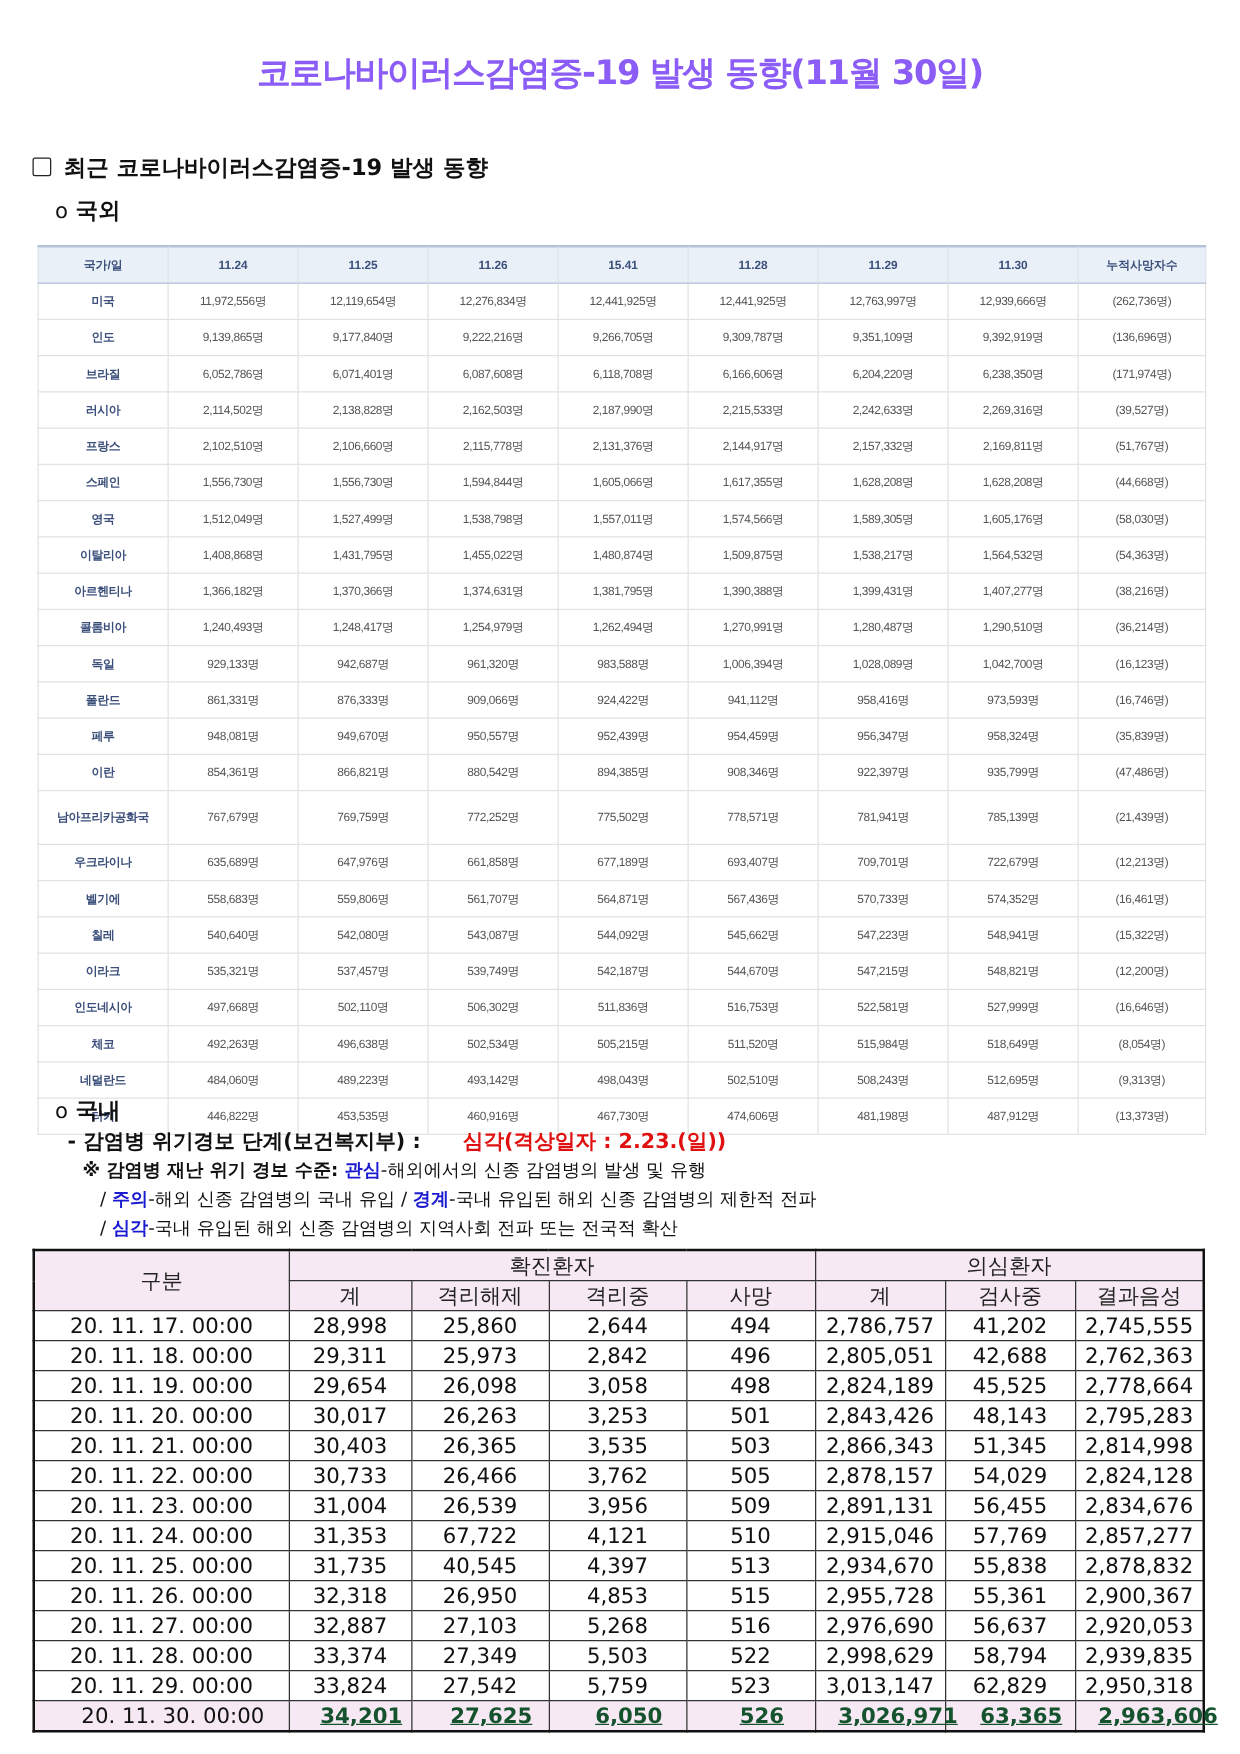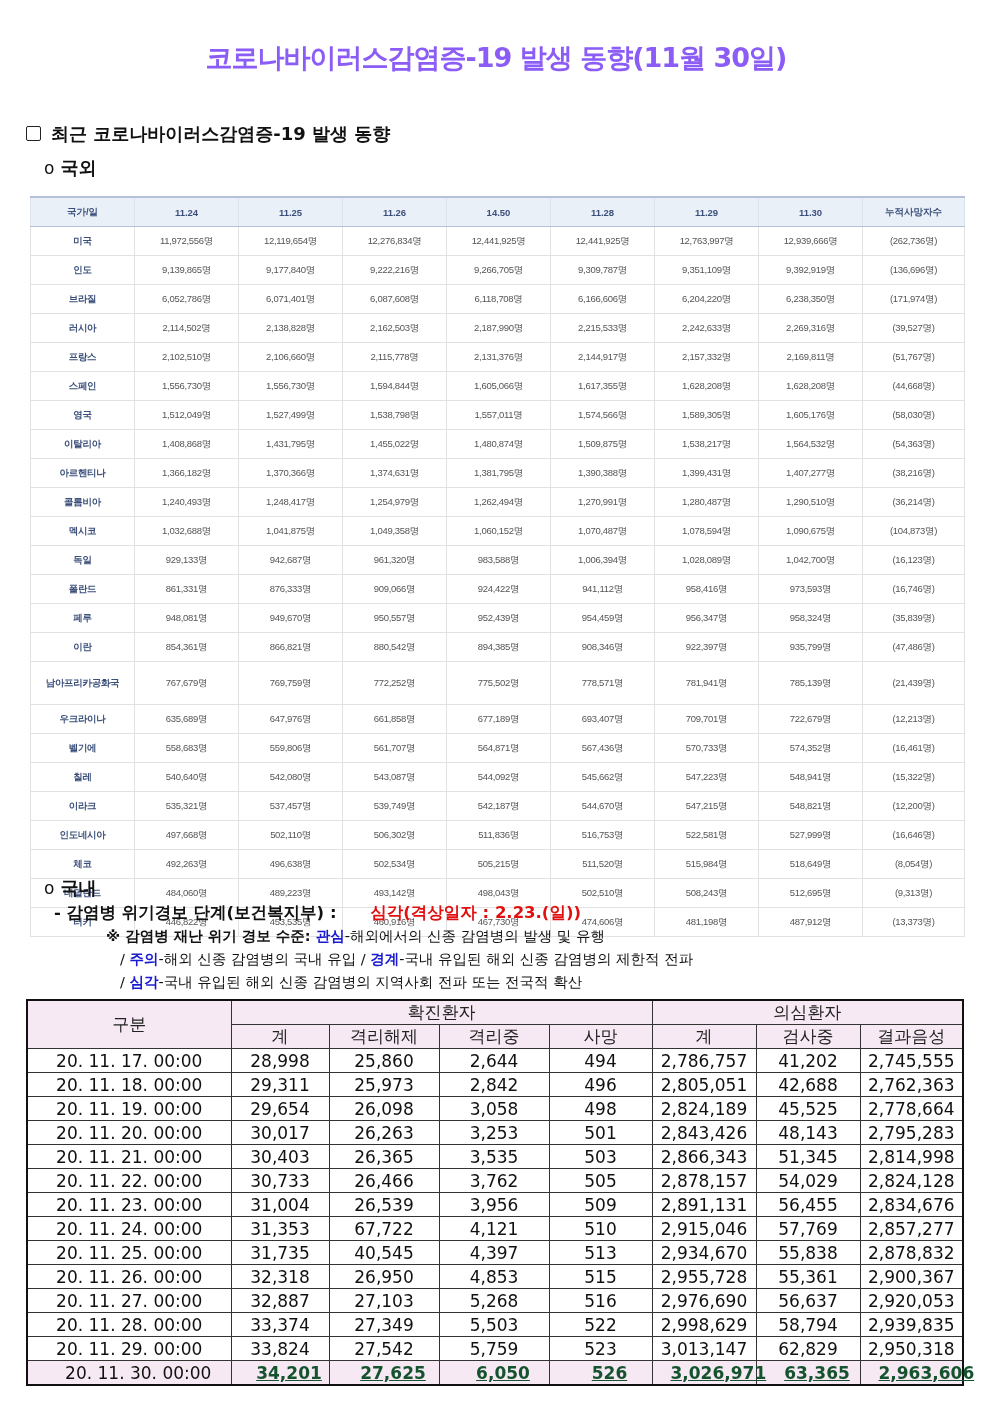--- a/index.html
+++ b/index.html
@@ -22,21 +22,21 @@
     .intl td { font-size: 9.5px; color: #555; text-align: center; height: 26px;
                border: 1px solid #e2e2e2; letter-spacing: -0.3px; }
     .intl td.cname { color: #3b4f7a; font-weight: bold; font-size: 9.5px; text-align: center; }
     .intl tr.tall td { height: 40px; }
     .intl col.c0 { width: 104px; }
     .intl col.cd { width: 104px; }
     .intl col.cl { width: 102px; }
 
     .alert-line { position: absolute; left: 54px; top: 902px; font-size: 16.5px; font-weight: bold; }
     .alert-line .red { color: #e01010; padding-left: 28px; }
-    .note { position: absolute; font-size: 14.5px; color: #111; margin-left: 40px; }
+    .note { position: absolute; font-size: 14.5px; color: #111; }
     .note .blue { color: #1a1ad0; font-weight: bold; }
     .note .dark { font-weight: bold; }
 
     
     .dom { position: absolute; left: 26px; top: 999px; width: 936px; border-collapse: collapse;
            table-layout: fixed; border: 2.5px solid #111; font-family: "DejaVu Sans", sans-serif; }
     .dom th { background: #f6e9f3; font-weight: normal; font-size: 17px; color: #222;
               border: 1px solid #333; height: 22px; padding: 0; }
     .dom td { font-size: 17px; text-align: center; border: 1px solid #333; height: 23px; padding: 0; color: #111; }
     .dom tr.last td { background: #f6e9f3; padding-left: 18px; }
@@ -66,21 +66,21 @@
       <col class="cd">
       <col class="cd">
       <col class="cl">
   </colgroup>
   <thead>
       <tr id="intl-head">
         <th>국가/일</th>
         <th>11.24</th>
         <th>11.25</th>
         <th>11.26</th>
-        <th>14.50</th>
+        <th>15.41</th>
         <th>11.28</th>
         <th>11.29</th>
         <th>11.30</th>
         <th>누적사망자수</th>
       </tr>
     </thead>
   <tbody id="intl-body">
       <tr>
         <td class="cname">미국</td>
         <td>11,972,556명</td>
@@ -183,31 +183,20 @@
       <tr>
         <td class="cname">콜롬비아</td>
         <td>1,240,493명</td>
         <td>1,248,417명</td>
         <td>1,254,979명</td>
         <td>1,262,494명</td>
         <td>1,270,991명</td>
         <td>1,280,487명</td>
         <td>1,290,510명</td>
         <td>(36,214명)</td>
-      </tr>
-      <tr>
-        <td class="cname">멕시코</td>
-        <td>1,032,688명</td>
-        <td>1,041,875명</td>
-        <td>1,049,358명</td>
-        <td>1,060,152명</td>
-        <td>1,070,487명</td>
-        <td>1,078,594명</td>
-        <td>1,090,675명</td>
-        <td>(104,873명)</td>
       </tr>
       <tr>
         <td class="cname">독일</td>
         <td>929,133명</td>
         <td>942,687명</td>
         <td>961,320명</td>
         <td>983,588명</td>
         <td>1,006,394명</td>
         <td>1,028,089명</td>
         <td>1,042,700명</td>

